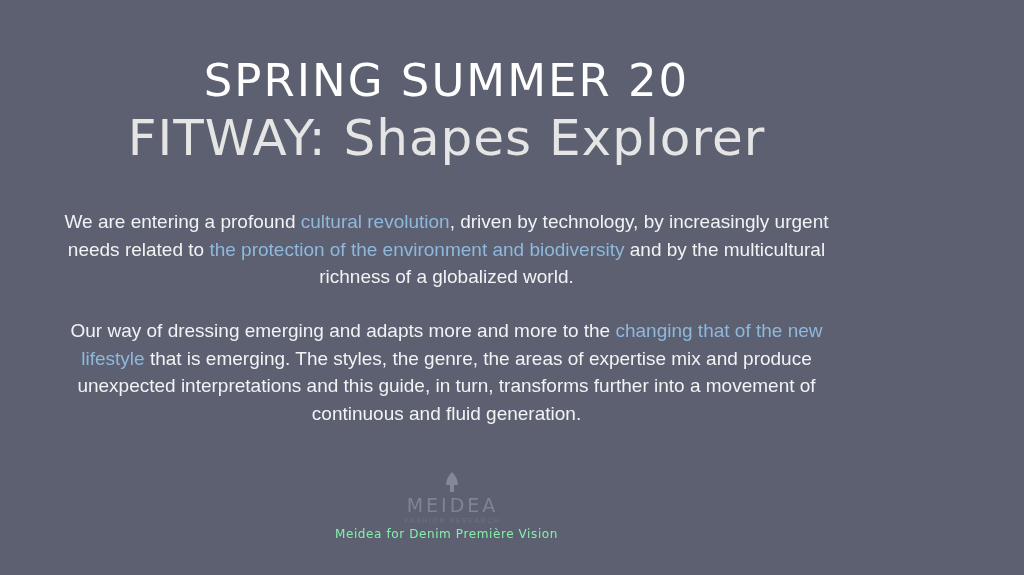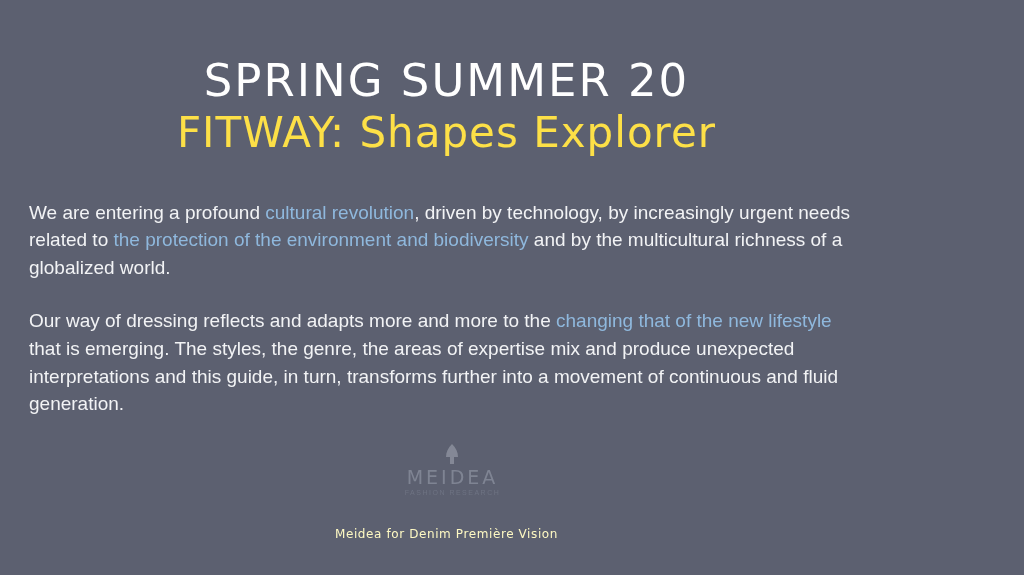--- a/index.html
+++ b/index.html
@@ -28,30 +28,31 @@
     font-family: "DejaVu Sans", sans-serif;
     font-size: 45px;
     letter-spacing: 2px;
     color: #ffffff;
     font-weight: 400;
     line-height: 1.12;
     text-transform: uppercase;
   }
   .title-sub {
     font-family: "DejaVu Sans", sans-serif;
-    font-size: 42px;
+    font-size: 50px;
     letter-spacing: 1px;
-    color: #fde047;
+    color: #e5e5e5;
     font-weight: 400;
     line-height: 1.2;
     margin-top: 2px;
   }
   .body-block {
     margin-top: 40px;
-    padding: 0 29px;
+    padding: 0 52px;
+    text-align: center;
   }
   .para {
     color: #f2f3f5;
     font-size: 19px;
     line-height: 1.45;
     margin: 0 0 26px 0;
     font-weight: 400;
   }
   .para:last-child {
     margin-bottom: 0;
@@ -87,40 +88,40 @@
     color: #7f8493;
   }
   .logo-tag {
     display: block;
     font-size: 7px;
     letter-spacing: 1.5px;
     color: #6e7383;
     margin-top: 2px;
   }
   .footer-caption {
-    margin-top: 28px;
+    margin-top: 0;
     font-family: "DejaVu Sans", sans-serif;
     font-size: 12px;
     letter-spacing: 0.6px;
-    color: #fef9c3;
+    color: #86efac;
   }
 </style>
 </head>
 <body>
 
 <div class="slide">
 
   <div class="title-block">
     <div class="title-main">SPRING SUMMER 20</div>
     <div class="title-sub">FITWAY: Shapes Explorer</div>
   </div>
 
   <div class="body-block">
     <p class="para"><span>We are entering a profound </span><span class="hl">cultural revolution</span><span>, driven by technology, by increasingly urgent needs related to </span><span class="hl">the protection of the environment and biodiversity</span><span> and by the multicultural richness of a globalized world.</span></p>
-    <p class="para"><span>Our way of dressing reflects and adapts more and more to the </span><span class="hl">changing that of the new lifestyle</span><span> that is emerging. The styles, the genre, the areas of expertise mix and produce unexpected interpretations and this guide, in turn, transforms further into a movement of continuous and fluid generation.</span></p>
+    <p class="para"><span>Our way of dressing emerging and adapts more and more to the </span><span class="hl">changing that of the new lifestyle</span><span> that is emerging. The styles, the genre, the areas of expertise mix and produce unexpected interpretations and this guide, in turn, transforms further into a movement of continuous and fluid generation.</span></p>
   </div>
 
   <div class="footer">
     <div class="logo">
       <svg class="logo-mark" viewBox="0 0 26 22">
         <path d="M13 1 C9 5, 7 9, 7 14 L11 14 L11 21 L15 21 L15 14 L19 14 C19 9, 17 5, 13 1 Z" fill="#8b8f9c" opacity="0.85"></path>
       </svg>
       <span class="logo-word">MEIDEA</span>
       <span class="logo-tag">FASHION RESEARCH</span>
     </div>

